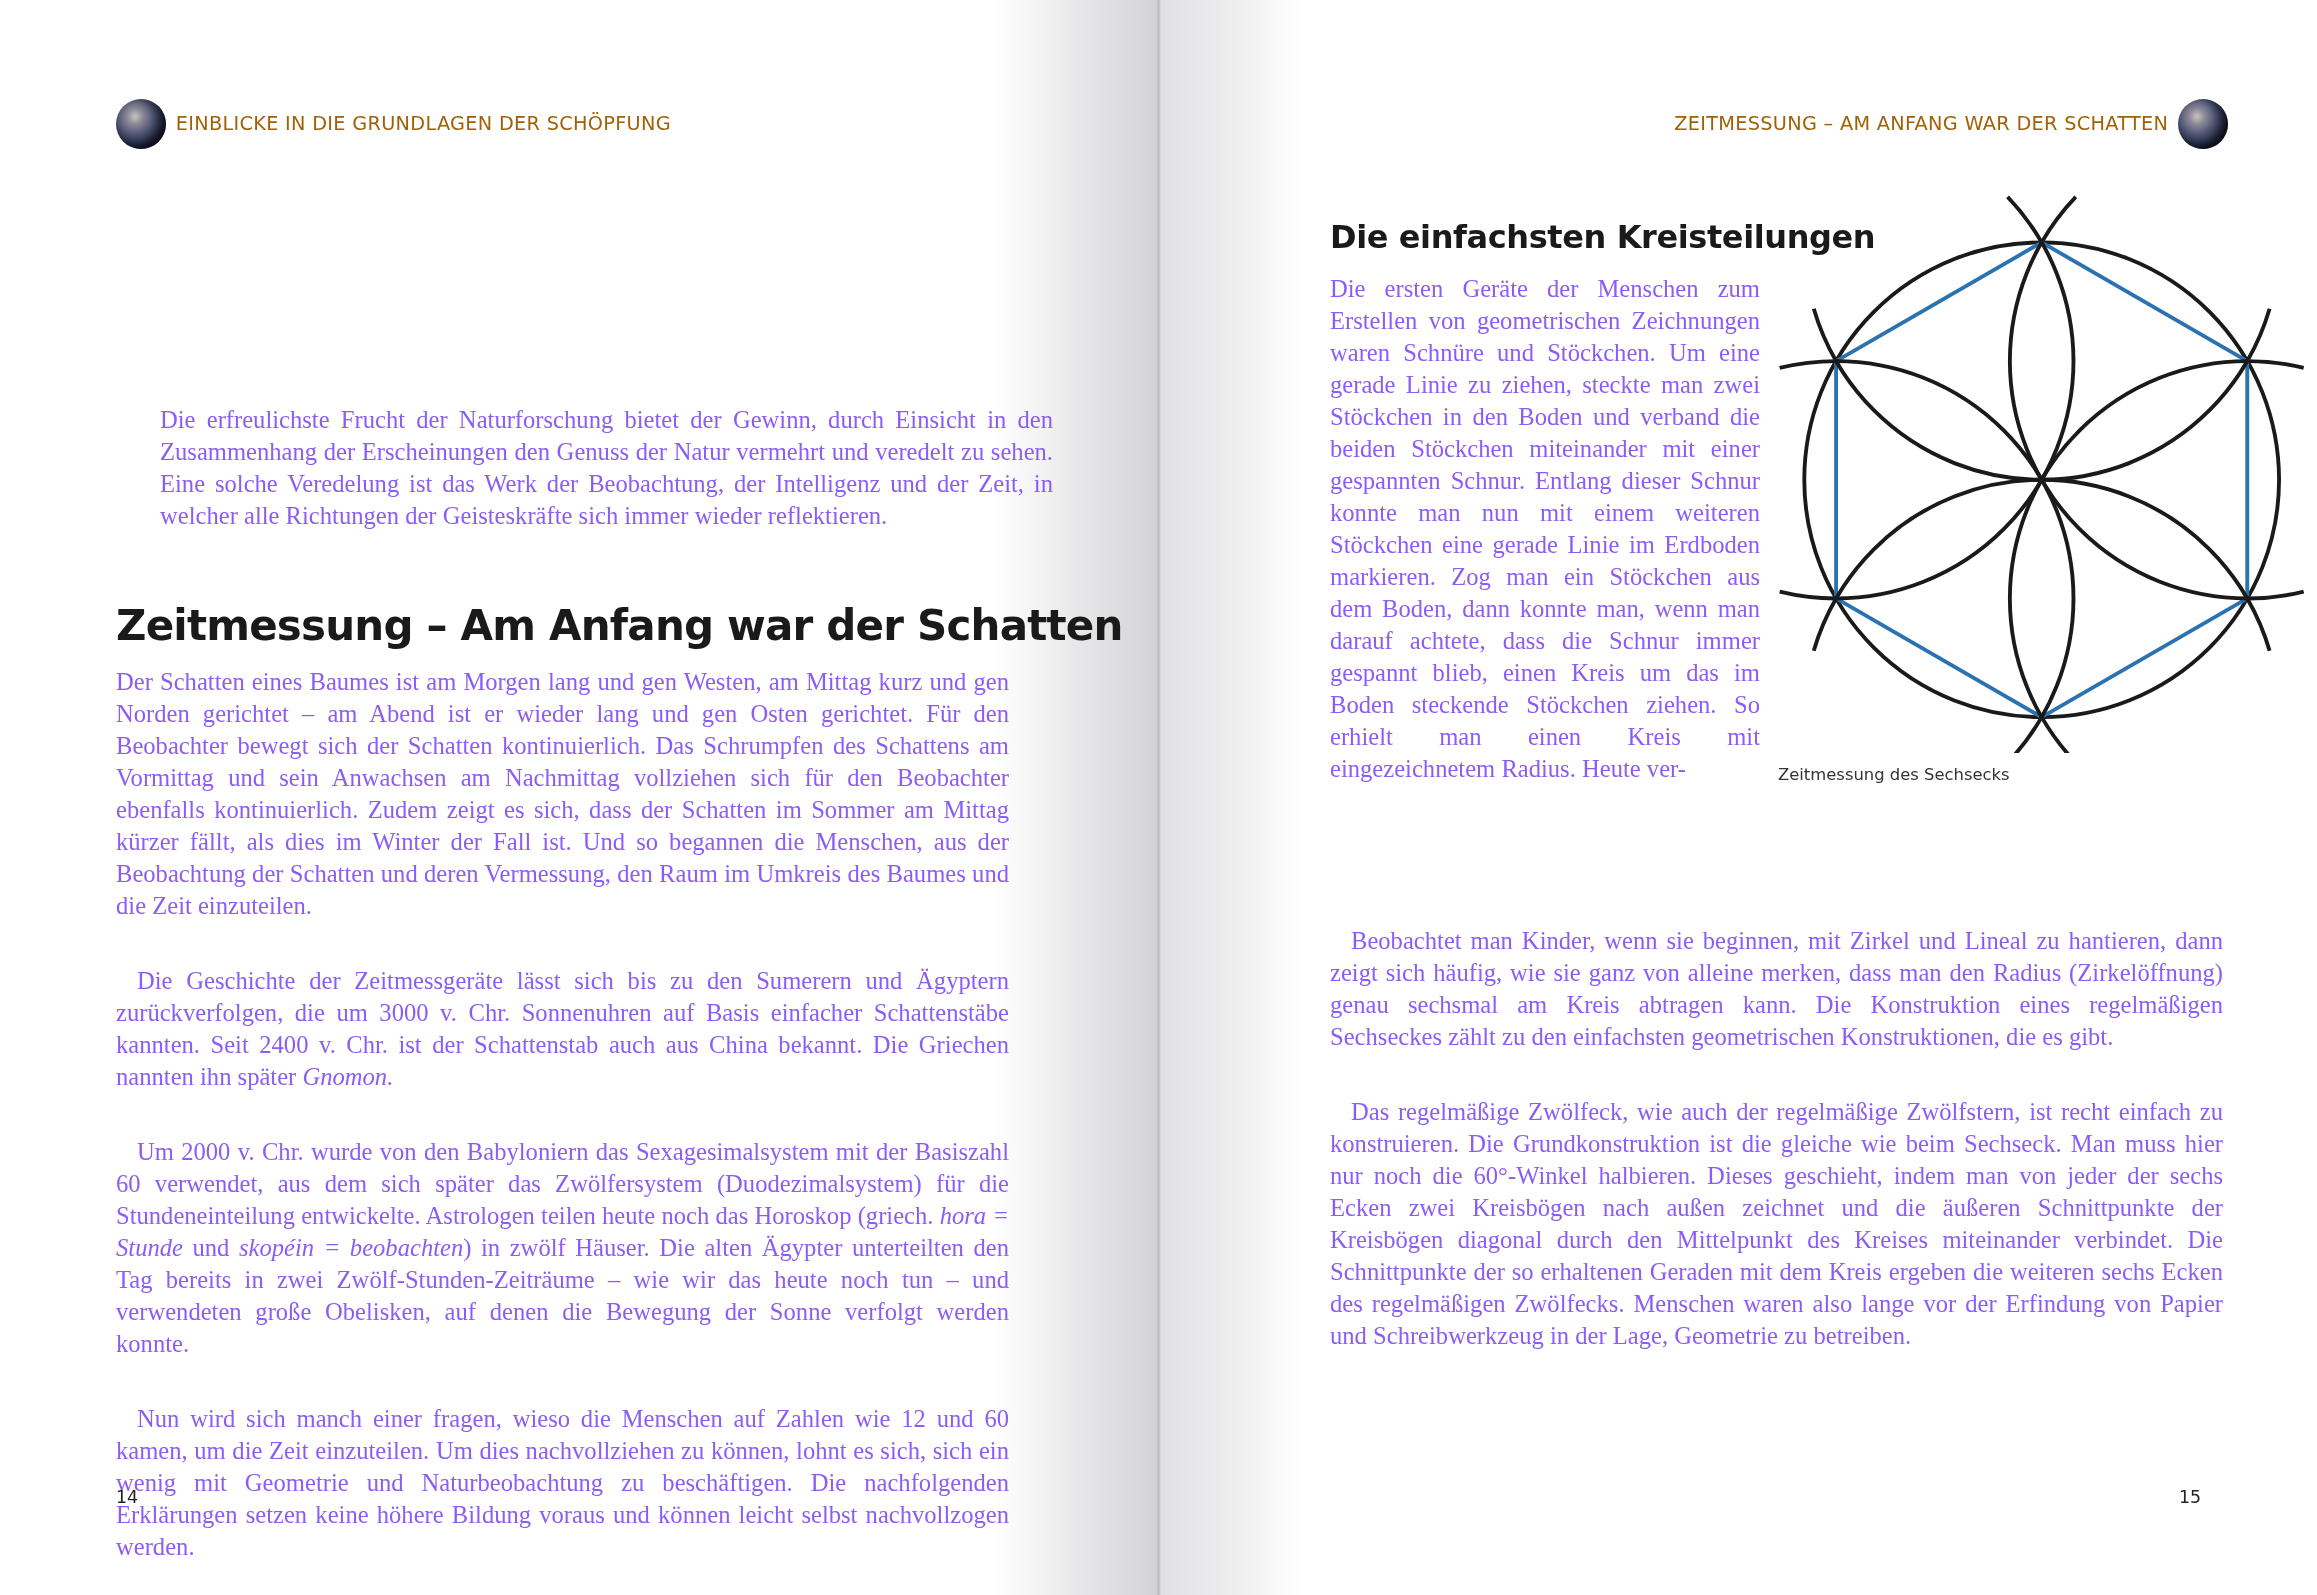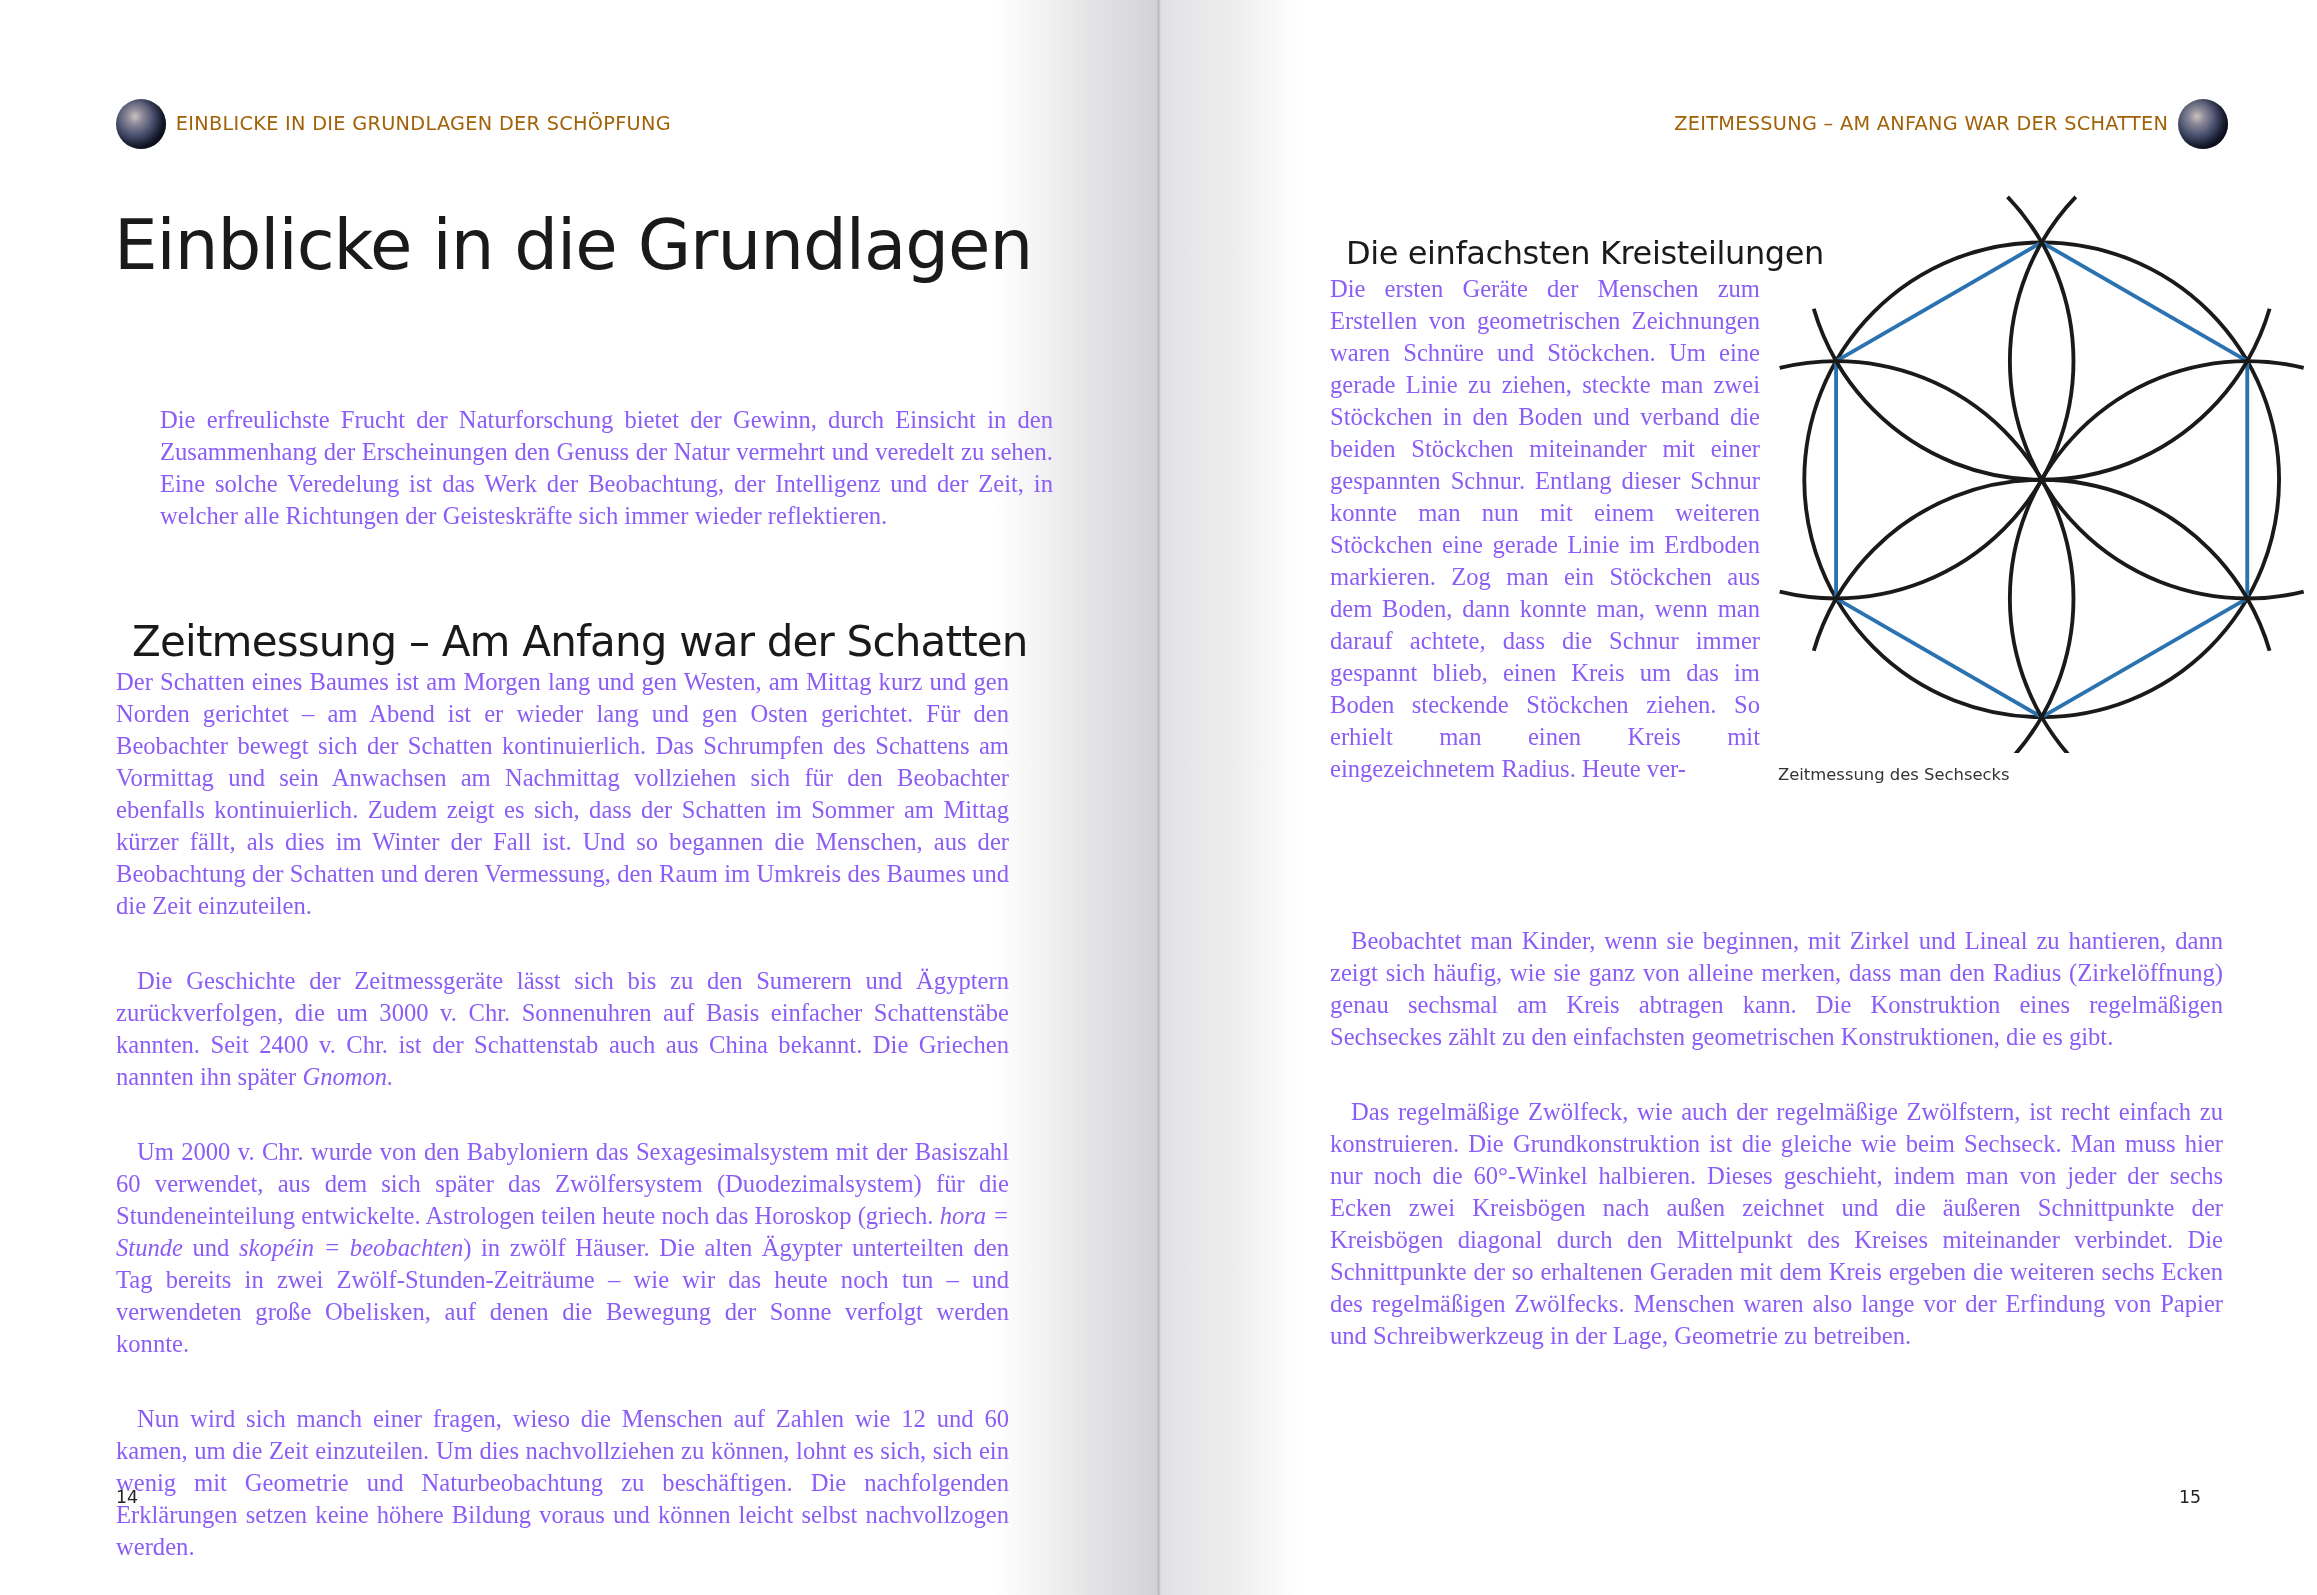--- a/index.html
+++ b/index.html
@@ -19,21 +19,21 @@
   .running-head.left .globe { margin-right:9.7px; }
   .running-head.right .globe { margin-left:9.7px; }
   .title { position:absolute; left:114px; top:199px; width:927px;
     font-family:"DejaVu Sans", sans-serif; font-weight:normal; font-size:69px; line-height:93px;
     color:#1a1a1a; margin:0; letter-spacing:-1px; }
   .body { font-family:"Liberation Serif", serif; font-size:24.6px; line-height:32px; color:#8b5cf6;
     text-align:justify; hyphens:manual; }
   .body p { margin:0; }
   .body p.indent { text-indent:21px;margin-top:43px; }
   .intro { position:absolute; left:116px; top:404px; width:893px;margin-left:44px; }
-  .h2 { position:absolute; font-family:"DejaVu Sans", sans-serif; font-weight:normal; color:#1a1a1a; margin:16px; }
+  .h2 { position:absolute; font-family:"DejaVu Sans", sans-serif; font-weight:bold; color:#1a1a1a; margin:0; }
   .h2.zeit { left:116px; top:601px; font-size:42px; letter-spacing:-0.8px; }
   .section1 { position:absolute; left:116px; top:666px; width:893px; }
   .page-num { position:absolute; top:1487px; font-family:"DejaVu Sans", sans-serif; font-size:17.4px; color:#222; }
   .page-num.left { left:116px; }
   .page-num.right { left:2179px; }
   .h2.kreis { left:1330px; top:218px; font-size:32px; letter-spacing:-0.4px; }
   .narrow { position:absolute; left:1330px; top:273px; width:430px; }
   .wide { position:absolute; left:1330px; top:882px; width:893px; }
   .diagram { position:absolute; left:1757px; top:193px; width:579px; height:560px; }
   .caption { position:absolute; left:1778px; top:765px; font-family:"DejaVu Sans", sans-serif; font-size:16.4px; color:#333; }
@@ -43,21 +43,21 @@
 <body>
 
 <div class="spread"></div>
 
 <div class="running-head left">
   <div class="globe"></div>
   <span>EINBLICKE IN DIE GRUNDLAGEN DER SCHÖPFUNG</span>
 </div>
 
 <h1 class="title">
-  <span>Einblicke in die Grundlagen</span><br>
+  <br>
 </h1>
 
 <div class="body intro">
   <p>Die erfreulichste Frucht der Naturforschung bietet der Gewinn, durch Einsicht in den Zusammenhang der Erscheinungen den Genuss der Natur vermehrt und veredelt zu sehen. Eine solche Veredelung ist das Werk der Beobachtung, der Intelligenz und der Zeit, in welcher alle Richtungen der Geisteskräfte sich immer wieder reflektieren.</p>
 </div>
 
 <h2 class="h2 zeit">Zeitmessung – Am Anfang war der Schatten</h2>
 
 <div class="body section1">
   <p>Der Schatten eines Baumes ist am Morgen lang und gen Westen, am Mittag kurz und gen Norden gerichtet – am Abend ist er wieder lang und gen Osten gerichtet. Für den Beobachter bewegt sich der Schatten kontinuierlich. Das Schrumpfen des Schattens am Vormittag und sein Anwachsen am Nachmittag vollziehen sich für den Beobachter ebenfalls kontinuierlich. Zudem zeigt es sich, dass der Schatten im Sommer am Mittag kürzer fällt, als dies im Winter der Fall ist. Und so begannen die Menschen, aus der Beobachtung der Schatten und deren Vermessung, den Raum im Umkreis des Baumes und die Zeit einzuteilen.</p>

